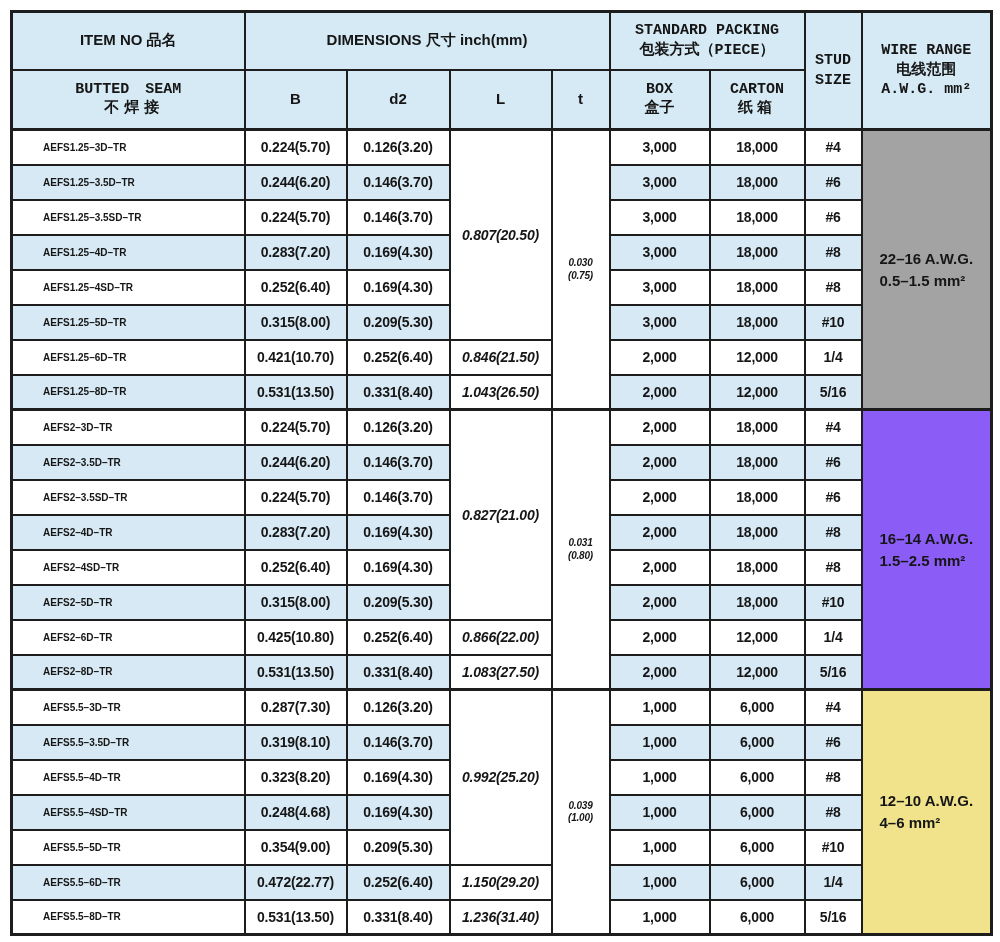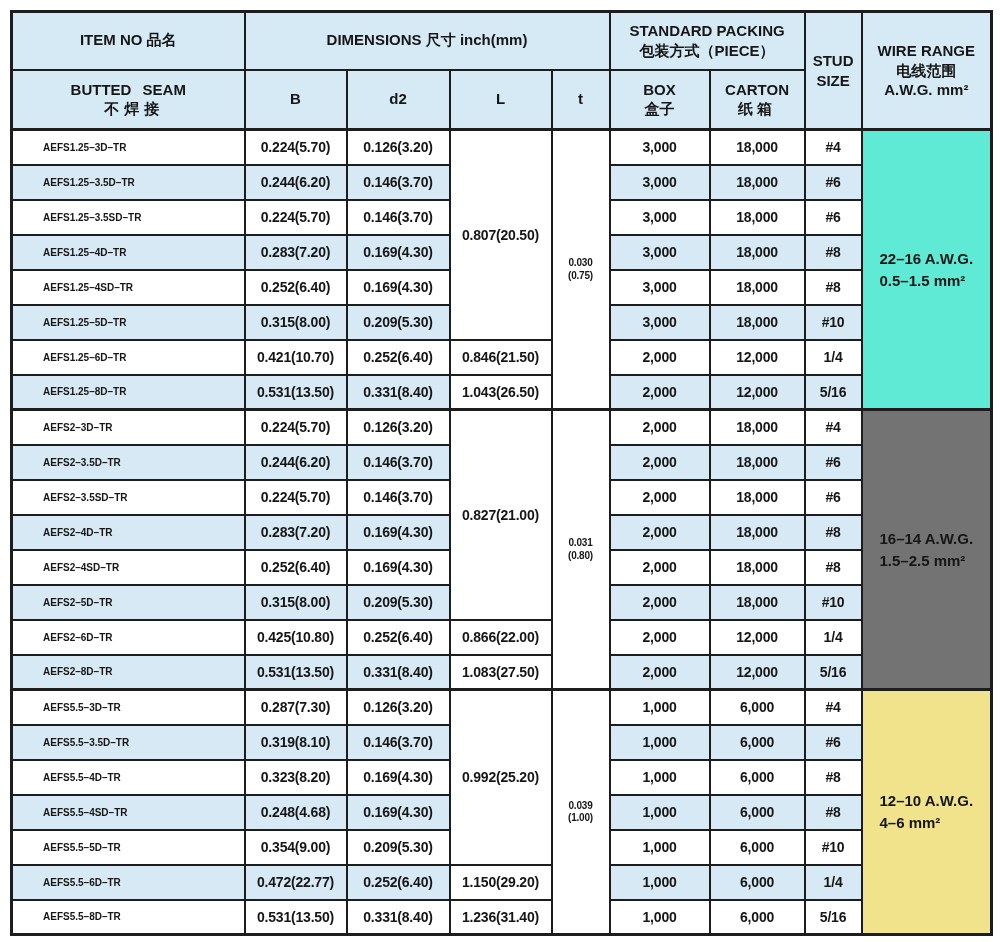--- a/index.html
+++ b/index.html
@@ -21,28 +21,28 @@
     border: 2px solid var(--border, #1d1d1d);
     text-align: center;
     vertical-align: middle;
     overflow: hidden;
     white-space: nowrap;
   }
   thead th { background: var(--headbg, #d6eaf5); font-size: 15px; line-height: 1.25; }
   thead tr.h1 th { height: 58px; }
   thead tr.h2 th { height: 60px; }
   thead tr.h2 th { border-bottom: 3px solid var(--border, #1d1d1d); }
-  .two-line div { line-height: 1.3; }
+  .two-line div { line-height: 1.3; font-family: Liberation Mono, monospace; }
   .seam-en { word-spacing: 7px; }
   .seam-cn { letter-spacing: 5px; padding-left: 12px; }
   .carton-cn { letter-spacing: 4px; }
 
   tbody td { height: 35px; background: #ffffff; font-size: 14.5px; }
   tbody tr.alt td { background: var(--altbg, #d7e9f4); }
-  tbody td.plain, tbody tr.alt td.plain { background: #ffffff; }
+  tbody td.plain, tbody tr.alt td.plain { background: #ffffff; font-style: italic; }
   tbody tr.group-start td { border-top: 3px solid var(--border, #1d1d1d); }
 
   td.item { text-align: left; padding-left: 30px; font-size: 10px; }
   td.num { font-size: 14px; letter-spacing: -0.2px; }
   td.tcell div { line-height: 1.25; font-size: 10px; letter-spacing: -0.2px; }
   td.wire { white-space: normal; }
   .wire-inner { display: inline-block; text-align: left; }
   .wire-inner div { font-size: 15px; line-height: 1.45; white-space: nowrap; }
 </style>
 </head>
@@ -103,21 +103,21 @@
         <td class="num">0.224(5.70)</td>
         <td class="num">0.126(3.20)</td>
         <td class="num plain" rowspan="6">0.807(20.50)</td>
         <td class="plain tcell" rowspan="8">
           <div>0.030</div>
           <div>(0.75)</div>
         </td>
         <td class="num">3,000</td>
         <td class="num">18,000</td>
         <td class="num">#4</td>
-        <td class="wire" rowspan="8" style="background: #5eead4;"><div class="wire-inner"><div>22–16 A.W.G.</div><div>0.5–1.5  mm²</div></div></td>
+        <td class="wire" rowspan="8" style="background: #a3a3a3;"><div class="wire-inner"><div>22–16 A.W.G.</div><div>0.5–1.5  mm²</div></div></td>
       </tr>
       <tr class="alt">
         <td class="item">AEFS1.25–3.5D–TR</td>
         <td class="num">0.244(6.20)</td>
         <td class="num">0.146(3.70)</td>
         <td class="num">3,000</td>
         <td class="num">18,000</td>
         <td class="num">#6</td>
       </tr>
       <tr>
@@ -175,21 +175,21 @@
         <td class="num">0.224(5.70)</td>
         <td class="num">0.126(3.20)</td>
         <td class="num plain" rowspan="6">0.827(21.00)</td>
         <td class="plain tcell" rowspan="8">
           <div>0.031</div>
           <div>(0.80)</div>
         </td>
         <td class="num">2,000</td>
         <td class="num">18,000</td>
         <td class="num">#4</td>
-        <td class="wire" rowspan="8" style="background: #737373;"><div class="wire-inner"><div>16–14 A.W.G.</div><div>1.5–2.5  mm²</div></div></td>
+        <td class="wire" rowspan="8" style="background: #8b5cf6;"><div class="wire-inner"><div>16–14 A.W.G.</div><div>1.5–2.5  mm²</div></div></td>
       </tr>
       <tr class="alt">
         <td class="item">AEFS2–3.5D–TR</td>
         <td class="num">0.244(6.20)</td>
         <td class="num">0.146(3.70)</td>
         <td class="num">2,000</td>
         <td class="num">18,000</td>
         <td class="num">#6</td>
       </tr>
       <tr>

